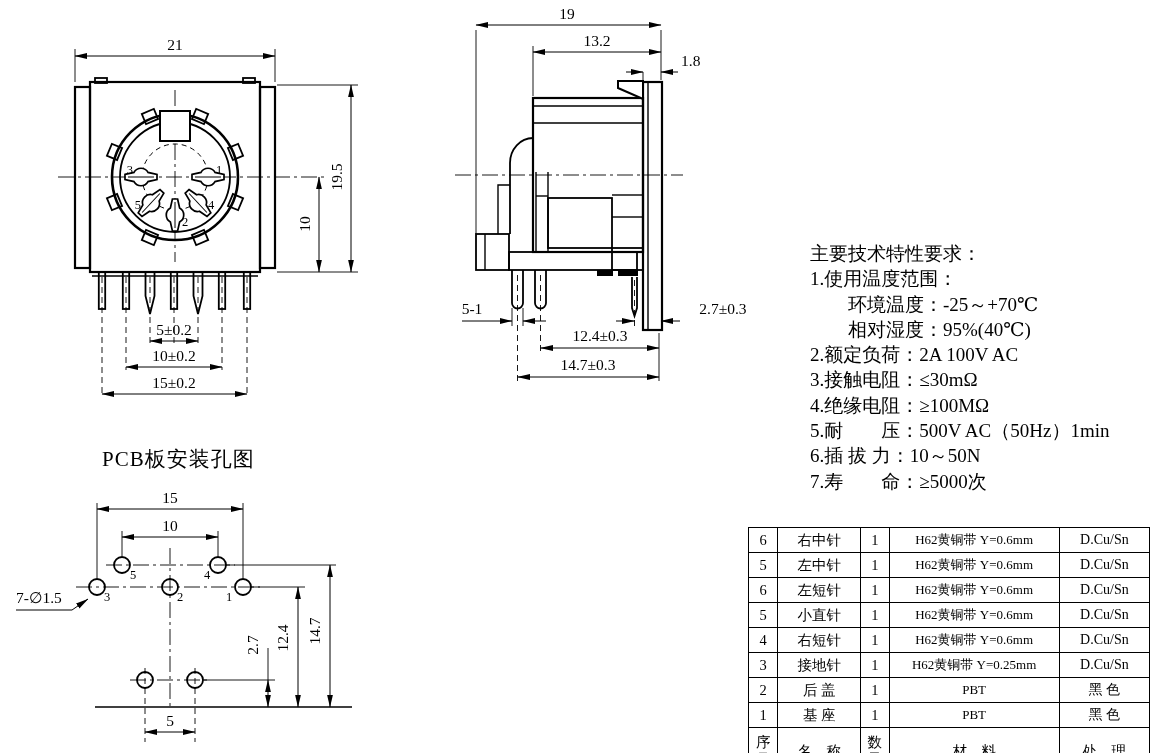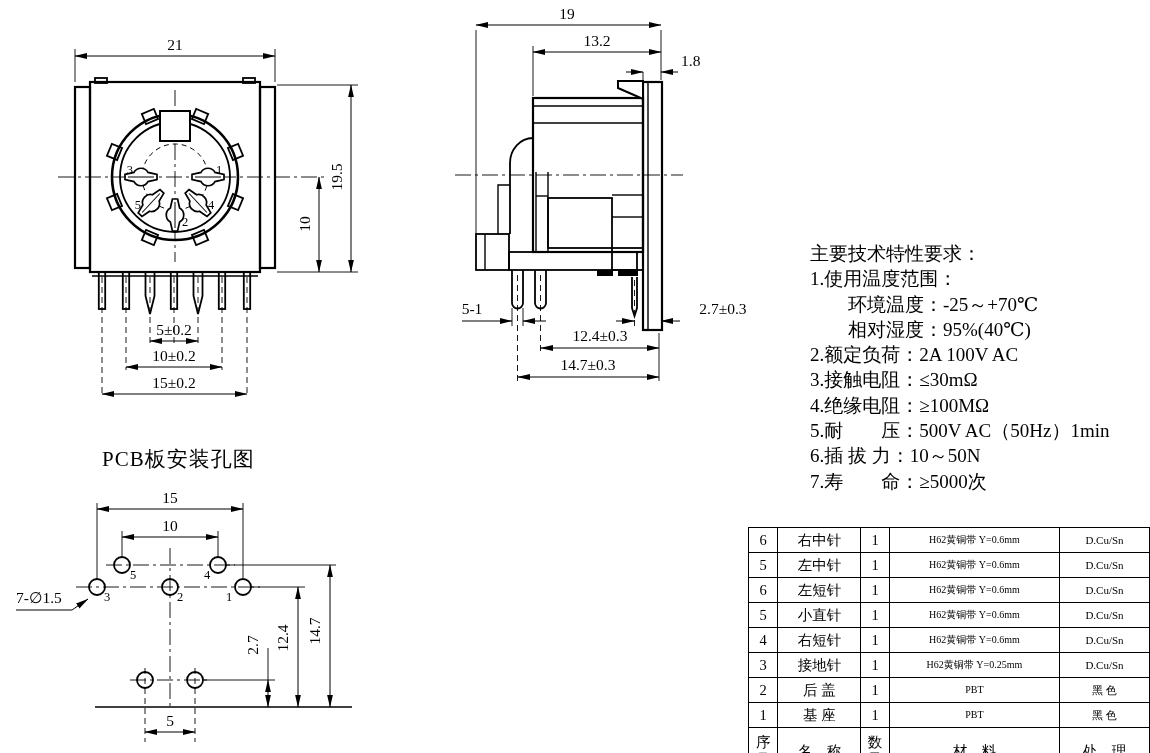--- a/index.html
+++ b/index.html
@@ -24,22 +24,22 @@
   .ttl{font:21px "Liberation Serif","DejaVu Serif",serif;letter-spacing:1px;}
   
   #specs{position:absolute;left:810px;top:241px;width:345px;}
   .spec-line{font-size:19px;line-height:25.3px;white-space:pre;}
   
   #bom{position:absolute;left:748px;top:527px;}
   #bom table{border-collapse:collapse;table-layout:fixed;}
   #bom td{border:1px solid #000;text-align:center;vertical-align:middle;padding:0;
     font-size:14.5px;height:24px;white-space:pre-line;line-height:1.15;overflow:hidden;}
   #bom tr.hdr td{height:46px;font-size:14.5px;}
-  #bom td.mat{font-size:10px;}
-  #bom td.fin{font-size:11px;}
+  #bom td.mat{font-size:13px;}
+  #bom td.fin{font-size:14px;}
 </style>
 </head>
 <body>
 
 <svg width="1150" height="753" viewBox="0 0 1150 753">
   <defs>
     <marker id="a" viewBox="0 0 10 6" refX="9.6" refY="3" markerWidth="13" markerHeight="7.8" orient="auto-start-reverse">
       <path d="M0,0.7 L10,3 L0,5.3 Z" fill="#000"></path>
     </marker>
     <g id="cont">

